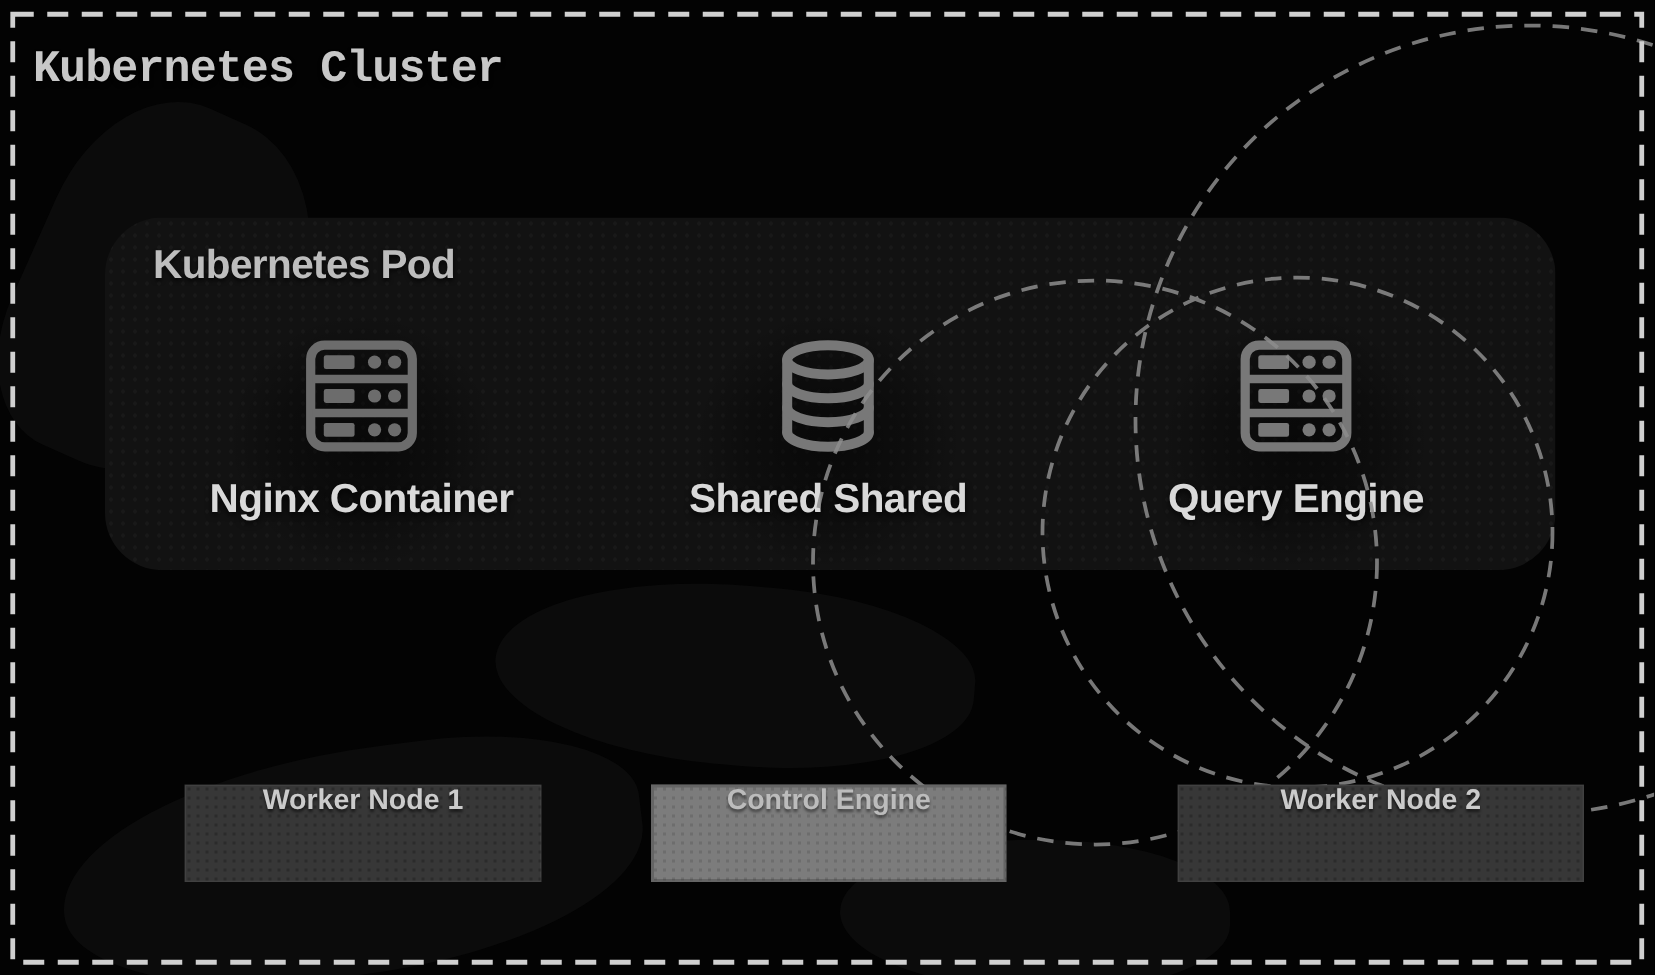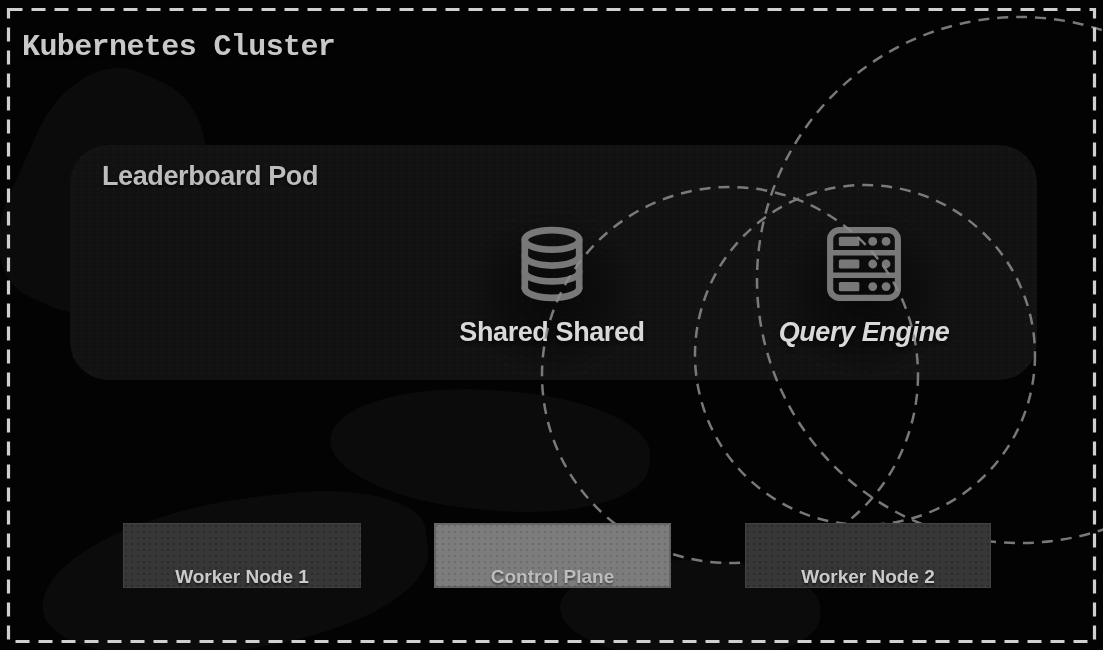--- a/index.html
+++ b/index.html
@@ -79,40 +79,40 @@
     left: 50%;
     top: -46px;
     transform: translateX(-50%);
     width: 240px;
     height: 230px;
     background: radial-gradient(closest-side, rgba(0,0,0,0.55), rgba(0,0,0,0.28) 45%, rgba(0,0,0,0) 74%);
     z-index: 0;
   }
   .pod-item.i1 { left: 21px;  }
   .pod-item.i2 { left: 332px; }
-  .pod-item.i3 { left: 644px; font-style: italic; }
+  .pod-item.i3 { left: 644px; }
   .pod-item .icon { position: relative; z-index: 1; width: 78px; height: 78px; }
   .item-label {
     position: relative;
     z-index: 1;
     font-size: 27px;
     font-weight: 700;
     letter-spacing: -0.4px;
     color: #d9d9d9;
     text-shadow: 0 2px 4px rgba(0,0,0,0.7);
     white-space: nowrap;
   }
 
   
   .node {
     position: absolute;
     top: 523px;
     height: 65px;
     display: flex;
-    align-items: flex-end;
+    align-items: flex-start;
     justify-content: center;
     font-size: 19px;
     font-weight: 700;
     z-index: 3;
     background-size: 6px 6px;
   }
   .node.dark {
     background-color: #373737;
     background-image: radial-gradient(rgba(0,0,0,0.22) 1px, transparent 1px);
     color: #cbcbcb;
@@ -121,41 +121,58 @@
   }
   .node.light {
     background-color: #7c7c7c;
     background-image: radial-gradient(rgba(0,0,0,0.12) 1px, transparent 1px);
     color: #bcbcbc;
     text-shadow: 0 2px 2px rgba(0,0,0,0.45);
     box-shadow: inset 0 0 0 2px rgba(0,0,0,0.18);
   }
   .node.n1 { left: 123px; width: 238px; }
   .node.n2 { left: 434px; width: 237px; }
-  .node.n3 { left: 745px; width: 246px; }
+  .node.n3 { left: 785px; width: 271px; }
 
   
   svg.decor { position: absolute; left: 0; top: 0; z-index: 2; pointer-events: none; }
   svg.frame { position: absolute; left: 0; top: 0; z-index: 5; pointer-events: none; }
 </style>
 </head>
 <body>
 
 <div class="canvas">
 
   <div class="blob b1"></div>
   <div class="blob b2"></div>
   <div class="blob b3"></div>
   <div class="blob b4"></div>
 
   <div class="cluster-title">Kubernetes Cluster</div>
 
   <div class="pod">
-    <div class="pod-title">Leaderboard Pod</div>
-
+    <div class="pod-title">Kubernetes Pod</div>
+
+    <div class="pod-item i1">
+      <svg class="icon" viewBox="0 0 76 76" fill="none">
+        <rect x="5" y="5" width="66" height="66" rx="9" stroke="#6c6c6c" stroke-width="6"></rect>
+        <line x1="6" y1="27" x2="70" y2="27" stroke="#6c6c6c" stroke-width="5.5"></line>
+        <line x1="6" y1="49" x2="70" y2="49" stroke="#6c6c6c" stroke-width="5.5"></line>
+        <rect x="13.5" y="11.5" width="20" height="9" rx="1.5" fill="#6c6c6c"></rect>
+        <rect x="13.5" y="33.5" width="20" height="9" rx="1.5" fill="#6c6c6c"></rect>
+        <rect x="13.5" y="55.5" width="20" height="9" rx="1.5" fill="#6c6c6c"></rect>
+        <circle cx="46.5" cy="16" r="4.3" fill="#6c6c6c"></circle>
+          <circle cx="59.5" cy="16" r="4.3" fill="#6c6c6c"></circle>
+        <circle cx="46.5" cy="38" r="4.3" fill="#6c6c6c"></circle>
+          <circle cx="59.5" cy="38" r="4.3" fill="#6c6c6c"></circle>
+        <circle cx="46.5" cy="60" r="4.3" fill="#6c6c6c"></circle>
+          <circle cx="59.5" cy="60" r="4.3" fill="#6c6c6c"></circle>
+      </svg>
+      <div class="item-label">Nginx Container</div>
+    </div>
 
     <div class="pod-item i2">
       <svg class="icon" viewBox="0 0 76 76" fill="none" stroke="#787878" stroke-width="6.5" stroke-linecap="round">
         <ellipse cx="38" cy="14.5" rx="26.5" ry="9.5"></ellipse>
         <path d="M11.5 14.5 V61.5"></path>
         <path d="M64.5 14.5 V61.5"></path>
         <path d="M11.5 61.5 A 26.5 9.5 0 0 0 64.5 61.5"></path>
         <path d="M11.5 30 A 26.5 9.5 0 0 0 64.5 30"></path>
         <path d="M11.5 45.5 A 26.5 9.5 0 0 0 64.5 45.5"></path>
       </svg>
@@ -186,21 +203,21 @@
       <circle cx="1020" cy="280" r="263"></circle>
       <circle cx="730" cy="375" r="188"></circle>
       <circle cx="865" cy="355" r="170"></circle>
     </g>
   </svg>
 
   <div class="node dark n1">
     <span>Worker Node 1</span>
   </div>
   <div class="node light n2">
-    <span>Control Plane</span>
+    <span>Control Engine</span>
   </div>
   <div class="node dark n3">
     <span>Worker Node 2</span>
   </div>
 
   <svg class="frame" width="1103" height="650" viewBox="0 0 1103 650">
     <rect x="8.5" y="9.5" width="1086" height="632" fill="none" stroke="#d0d0d0" stroke-width="3.2" stroke-dasharray="14 9"></rect>
   </svg>
 
 </div>

